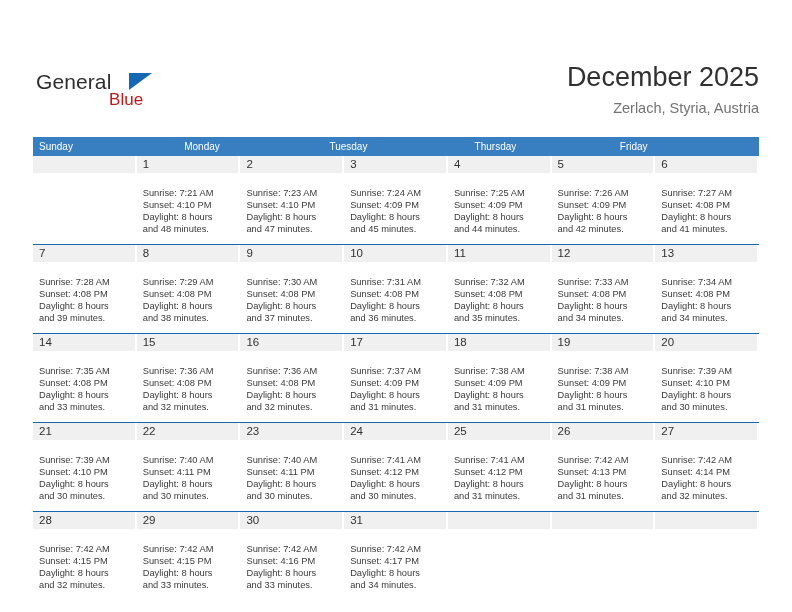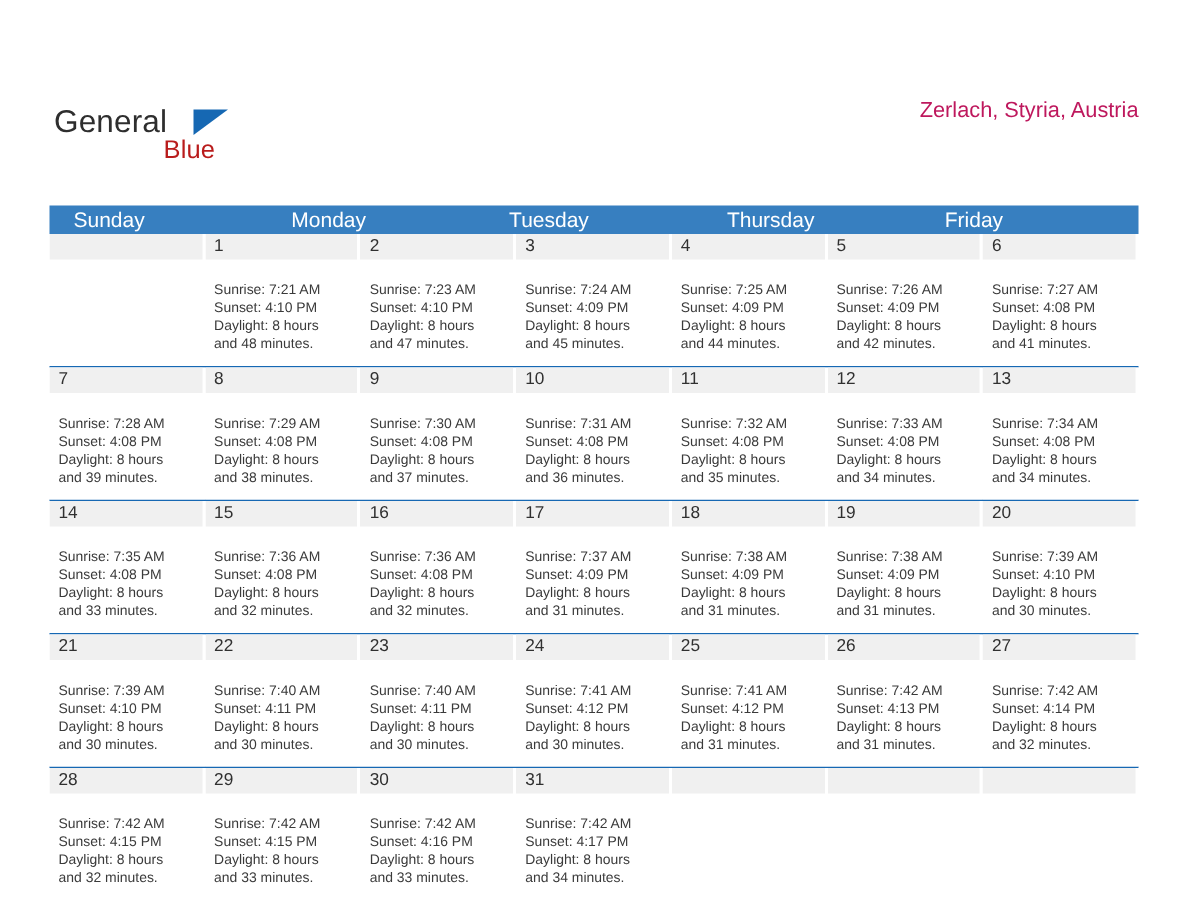--- a/index.html
+++ b/index.html
@@ -73,21 +73,21 @@
   .cal-title {
     font-size: 27px;
     color: #303030;
     line-height: 34px;
     white-space: nowrap;
     font-weight: normal;
     margin: 0;
   }
   .cal-subtitle {
     font-size: 14.5px;
-    color: #be185d;
+    color: #737373;
     line-height: 20px;
     margin-top: 4px;
     white-space: nowrap;
   }
 
   
   .calendar {
     position: absolute;
     left: 33px;
     top: 105px;
@@ -95,23 +95,23 @@
   }
   .weekday-row {
     display: flex;
     width: 726px;
     background: #377fc0;
     height: 19px;
   }
   .weekday {
     flex: 1 1 0;
     color: #ffffff;
-    font-size: 14px;
+    font-size: 10px;
     line-height: 19px;
-    padding-left: 16px;
+    padding-left: 6px;
     box-sizing: border-box;
     white-space: nowrap;
     overflow: hidden;
   }
 
   .week-row {
     width: 726px;
     border-top: 1.6px solid #1668b3;
   }
   .week-row:first-of-type {
@@ -162,20 +162,21 @@
 
   <div class="header">
 
     <div class="logo">
       <span class="logo-general">General</span>
       <span class="logo-tri"></span>
       <span class="logo-blue">Blue</span>
     </div>
 
     <div class="title-block">
+      <div class="cal-title">December 2025</div>
       <div class="cal-subtitle">Zerlach, Styria, Austria</div>
     </div>
 
   </div>
 
   <div class="calendar">
     <div class="weekday-row">
         <div class="weekday">Sunday</div>
         <div class="weekday">Monday</div>
         <div class="weekday">Tuesday</div>

